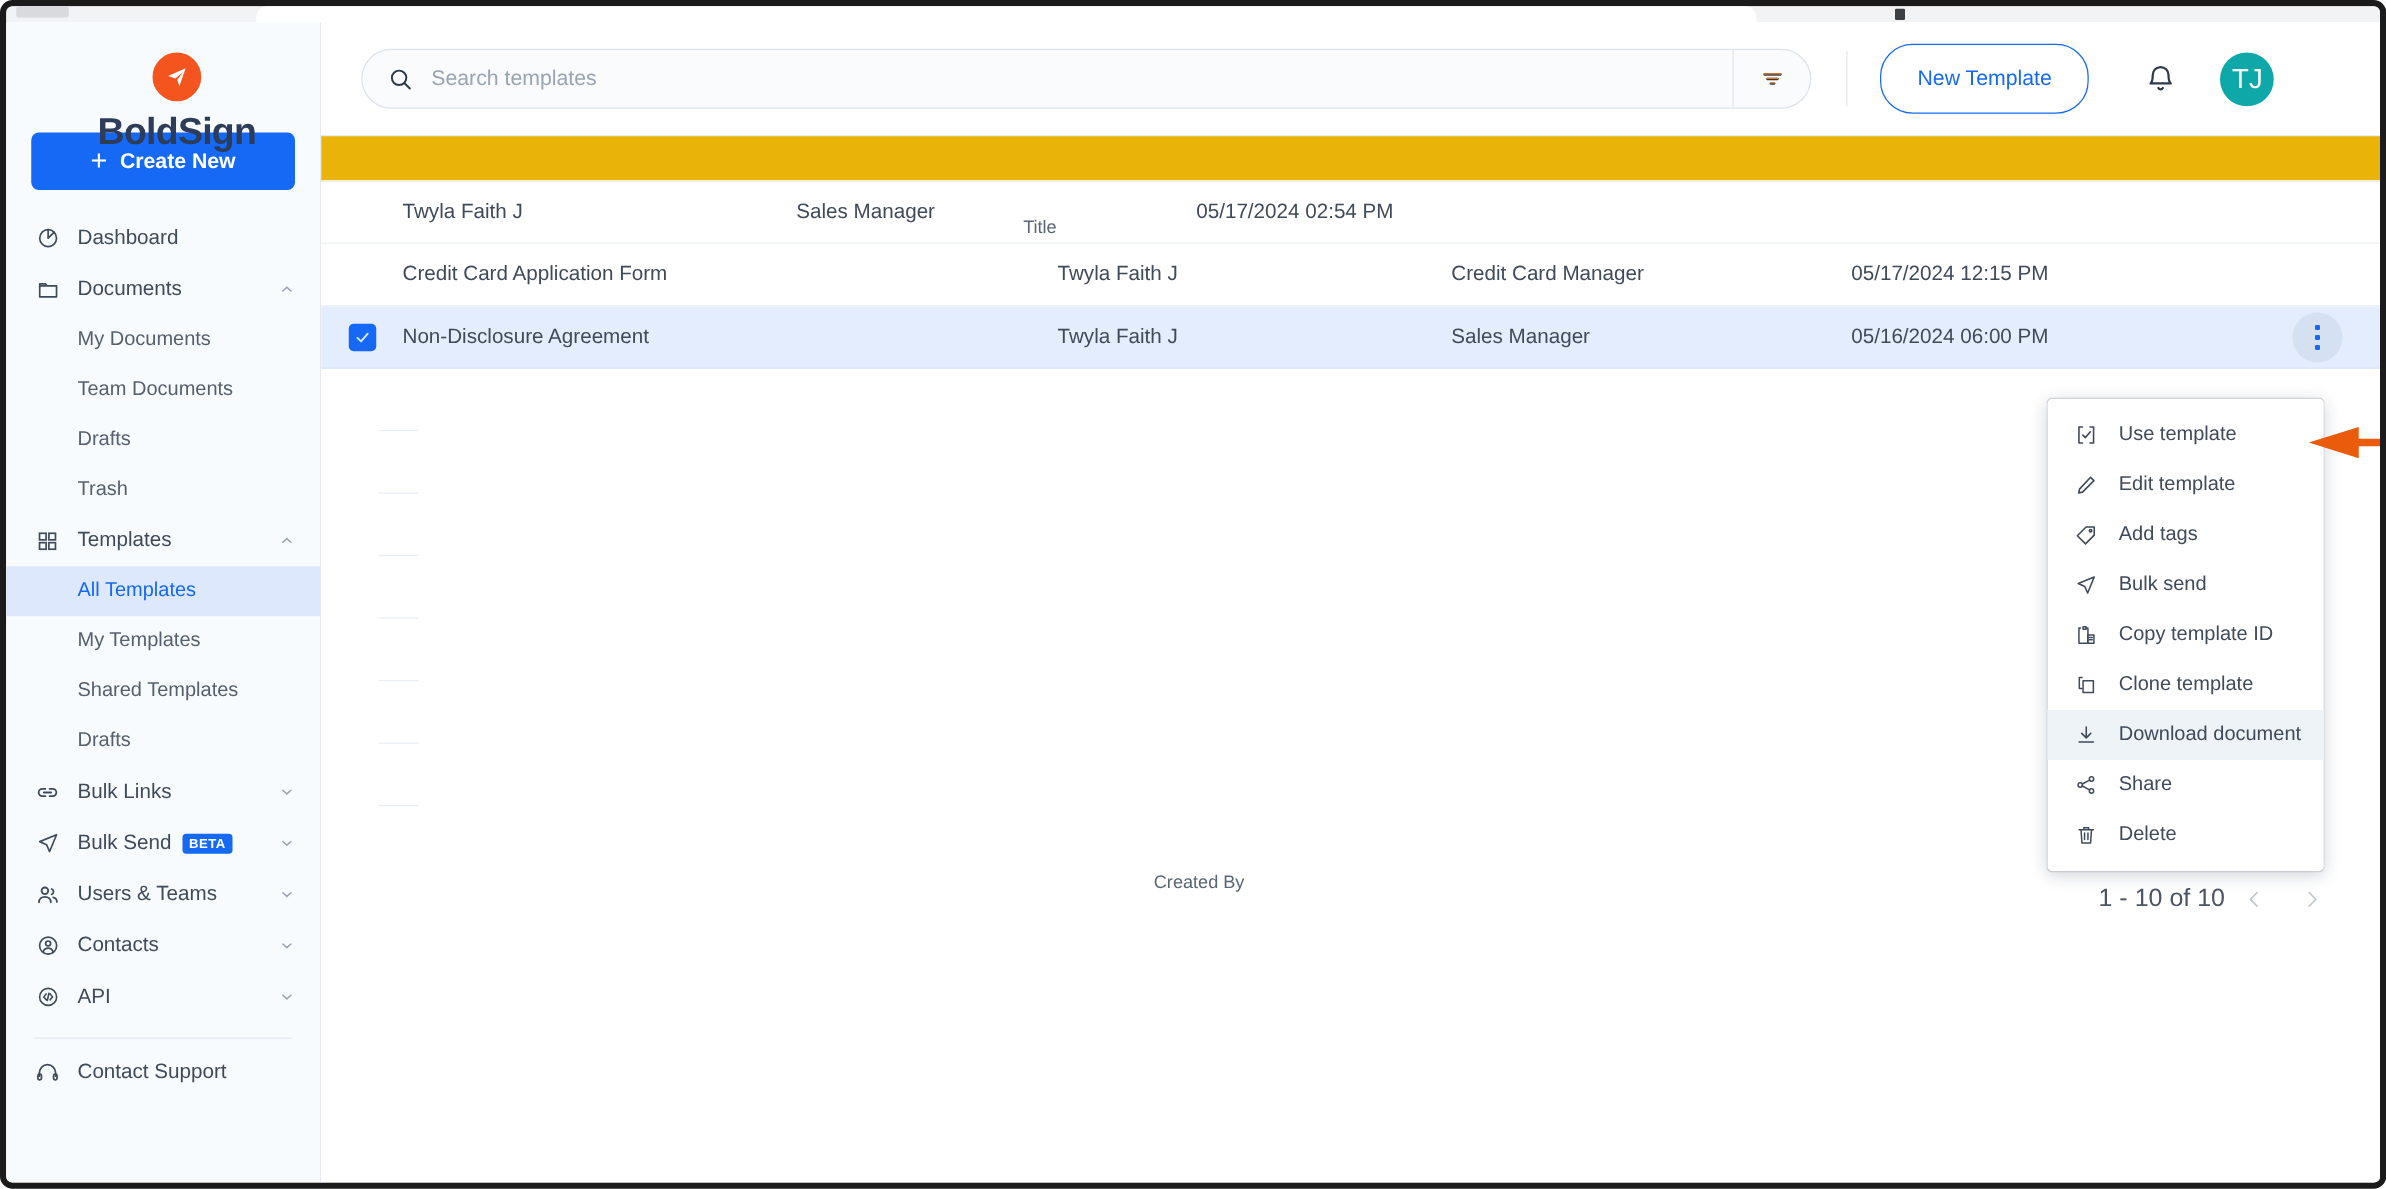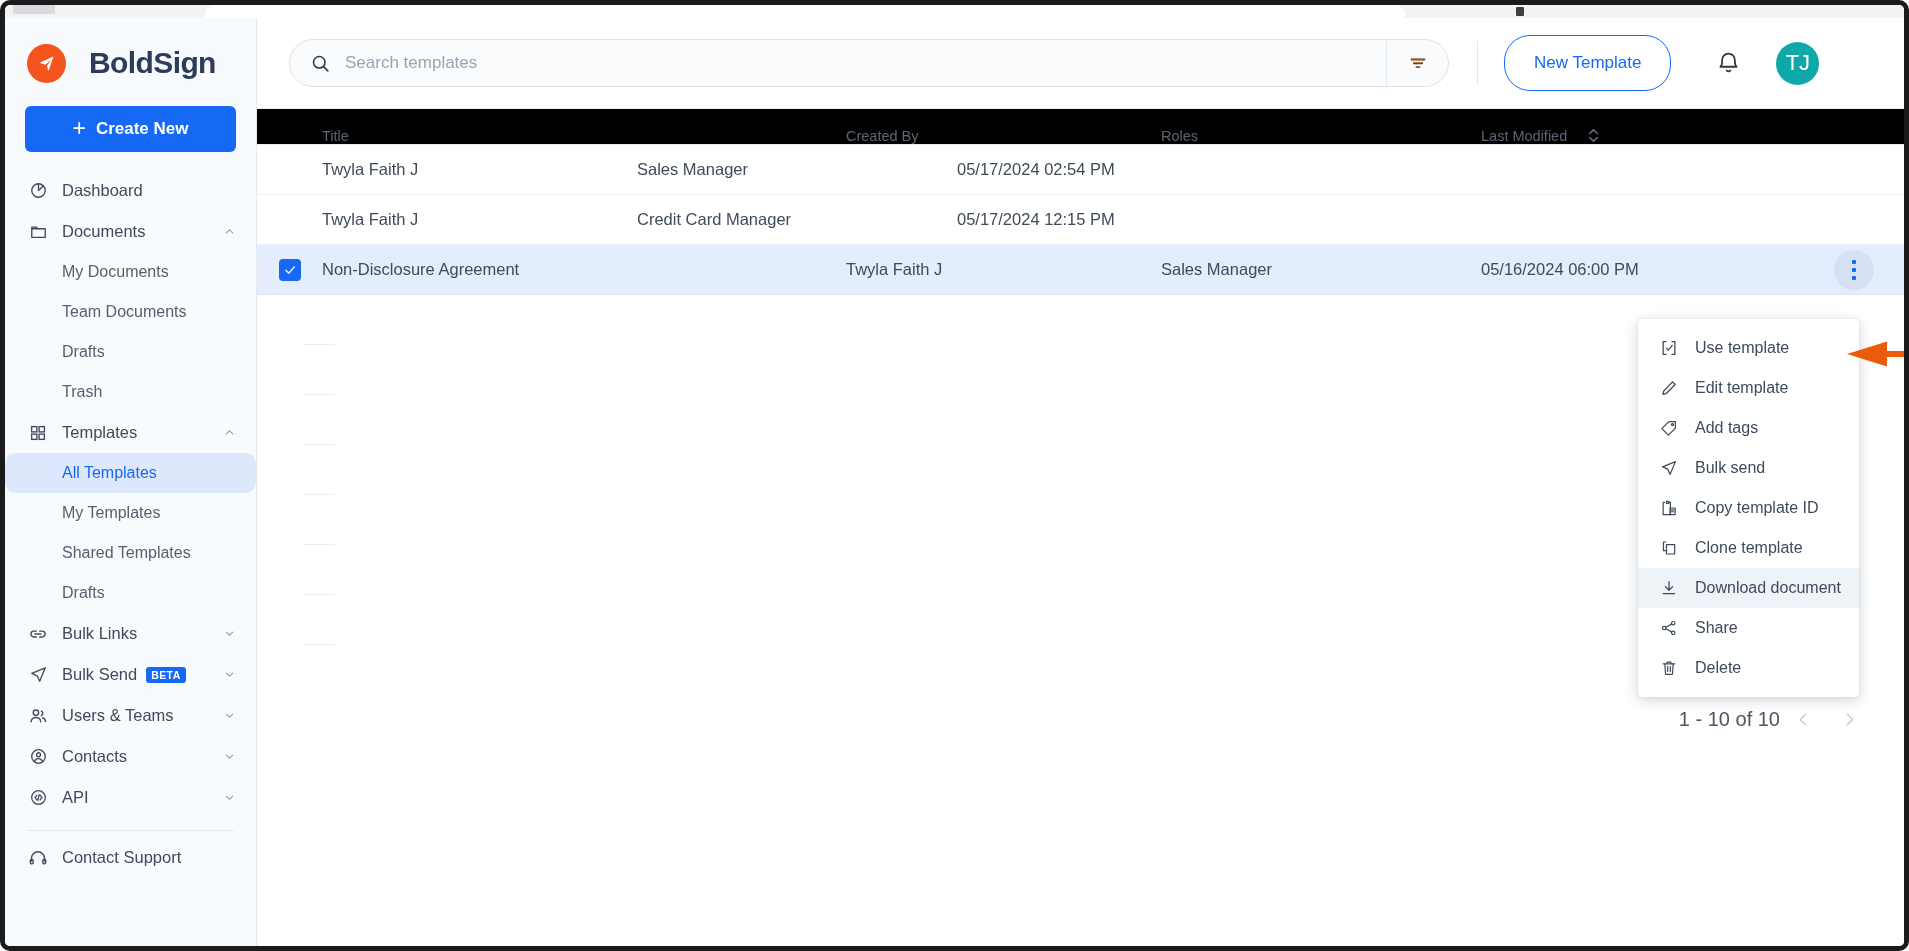--- a/index.html
+++ b/index.html
@@ -48,23 +48,24 @@
   
   #sidebar {
     width: 252px;
     flex: 0 0 252px;
     background: #f8fbfd;
     border-right: 1px solid #e6eaef;
     padding-top: 14px;
     position: relative;
   }
   .brand {
-    display: flex; align-items: center; gap: 23px;
+    display: flex; align-items: center; gap: 8px;
     padding: 10px 0 0 22px;
     height: 52px;
+    flex-direction: column;
   }
   .brand-mark {
     width: 39px; height: 39px; border-radius: 50%;
     background: #f4551e;
     display: flex; align-items: center; justify-content: center;
     flex: 0 0 39px;
   }
   .brand-name {
     font-size: 30px; font-weight: bold; color: #2d3c59; letter-spacing: -0.6px;
   }
@@ -98,21 +99,20 @@
   .nav-sub {
     display: flex; align-items: center;
     height: 40px;
     padding-left: 57px;
     color: #555f6d; font-size: 16px;
     cursor: pointer;
   }
   .nav-sub.active {
     background: #dde8fd;
     color: #1569f5;
-    border-radius: 11px;
   }
   .beta-pill {
     background: #1569f5; color: #fff; font-size: 10.5px; font-weight: bold;
     border-radius: 3px; padding: 2px 5px 2px 5px; margin-left: 9px; letter-spacing: .4px;
   }
   .nav-divider {
     height: 1px; background: #e3e9f0; margin: 12px 22px 6px 22px;
   }
 
   
@@ -161,26 +161,26 @@
     margin-left: 34px;
     width: 43px; height: 43px; border-radius: 50%;
     background: #0fa8a8; color: #fff;
     display: flex; align-items: center; justify-content: center;
     font-size: 22px; font-weight: 500; cursor: pointer;
   }
 
   
   #table { margin: 0 0 0 0; }
   .thead {
-    display: flex; align-items: flex-end;
+    display: flex; align-items: center;
     height: 37px;
-    background: #000000;
+    background: #eab308;
     border-top: 1px solid #e9eef3;
     border-bottom: 1px solid #e9eef3;
-    color: #5a6675; font-size: 14.5px;
+    color: #5a6675; font-size: 14.5px; flex-direction: column;
   }
   .trow {
     display: flex; align-items: center;
     height: 50px;
     border-bottom: 1px solid #edf1f5;
     color: #3f4a5a; font-size: 16.5px;
     position: relative;
   }
   .trow.selected { background: #e4edfd; border-bottom-color: #dbe6fb; }
   .c-check { width: 65px; flex: 0 0 65px; display: flex; align-items: center; justify-content: center; }
@@ -500,20 +500,21 @@
 
         <div class="trow">
           <div class="c-check"></div>
           <div class="c-created">Twyla Faith J</div>
           <div class="c-roles">Sales Manager</div>
           <div class="c-mod">05/17/2024 02:54 PM</div>
         </div>
 
         <div class="trow">
           <div class="c-check"></div>
+          <div class="c-title">Credit Card Application Form</div>
           <div class="c-created">Twyla Faith J</div>
           <div class="c-roles">Credit Card Manager</div>
           <div class="c-mod">05/17/2024 12:15 PM</div>
         </div>
 
         <div class="trow selected">
           <div class="c-check">
             <span class="checkbox">
               <svg width="14" height="14" viewBox="0 0 24 24" fill="none" stroke="#dbe7fd" stroke-width="2.6" stroke-linecap="round" stroke-linejoin="round">
                   <path d="M5 12.6 L10 17.4 L19.2 6.8"></path>

